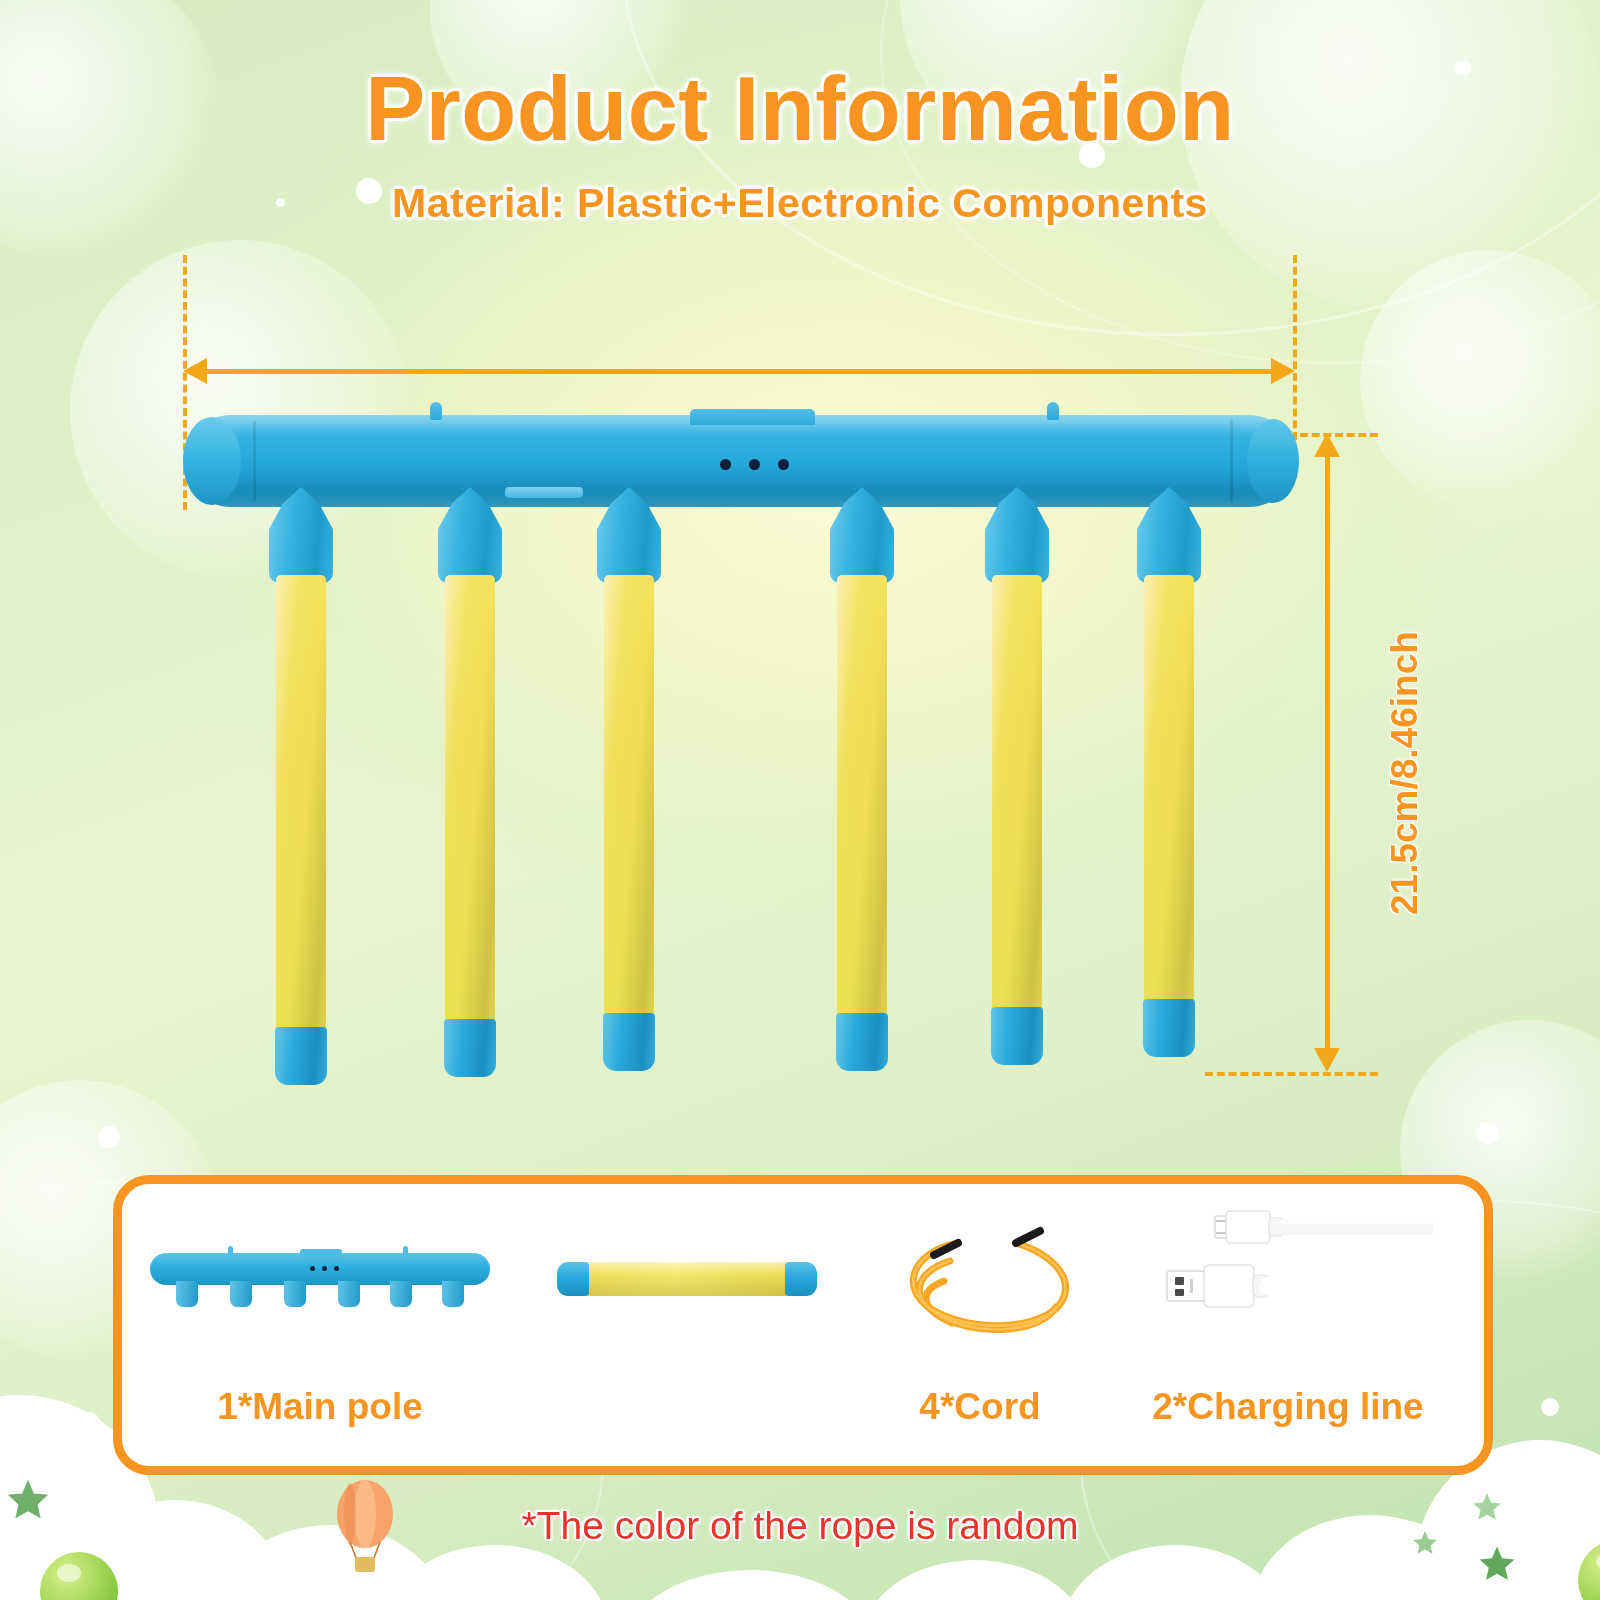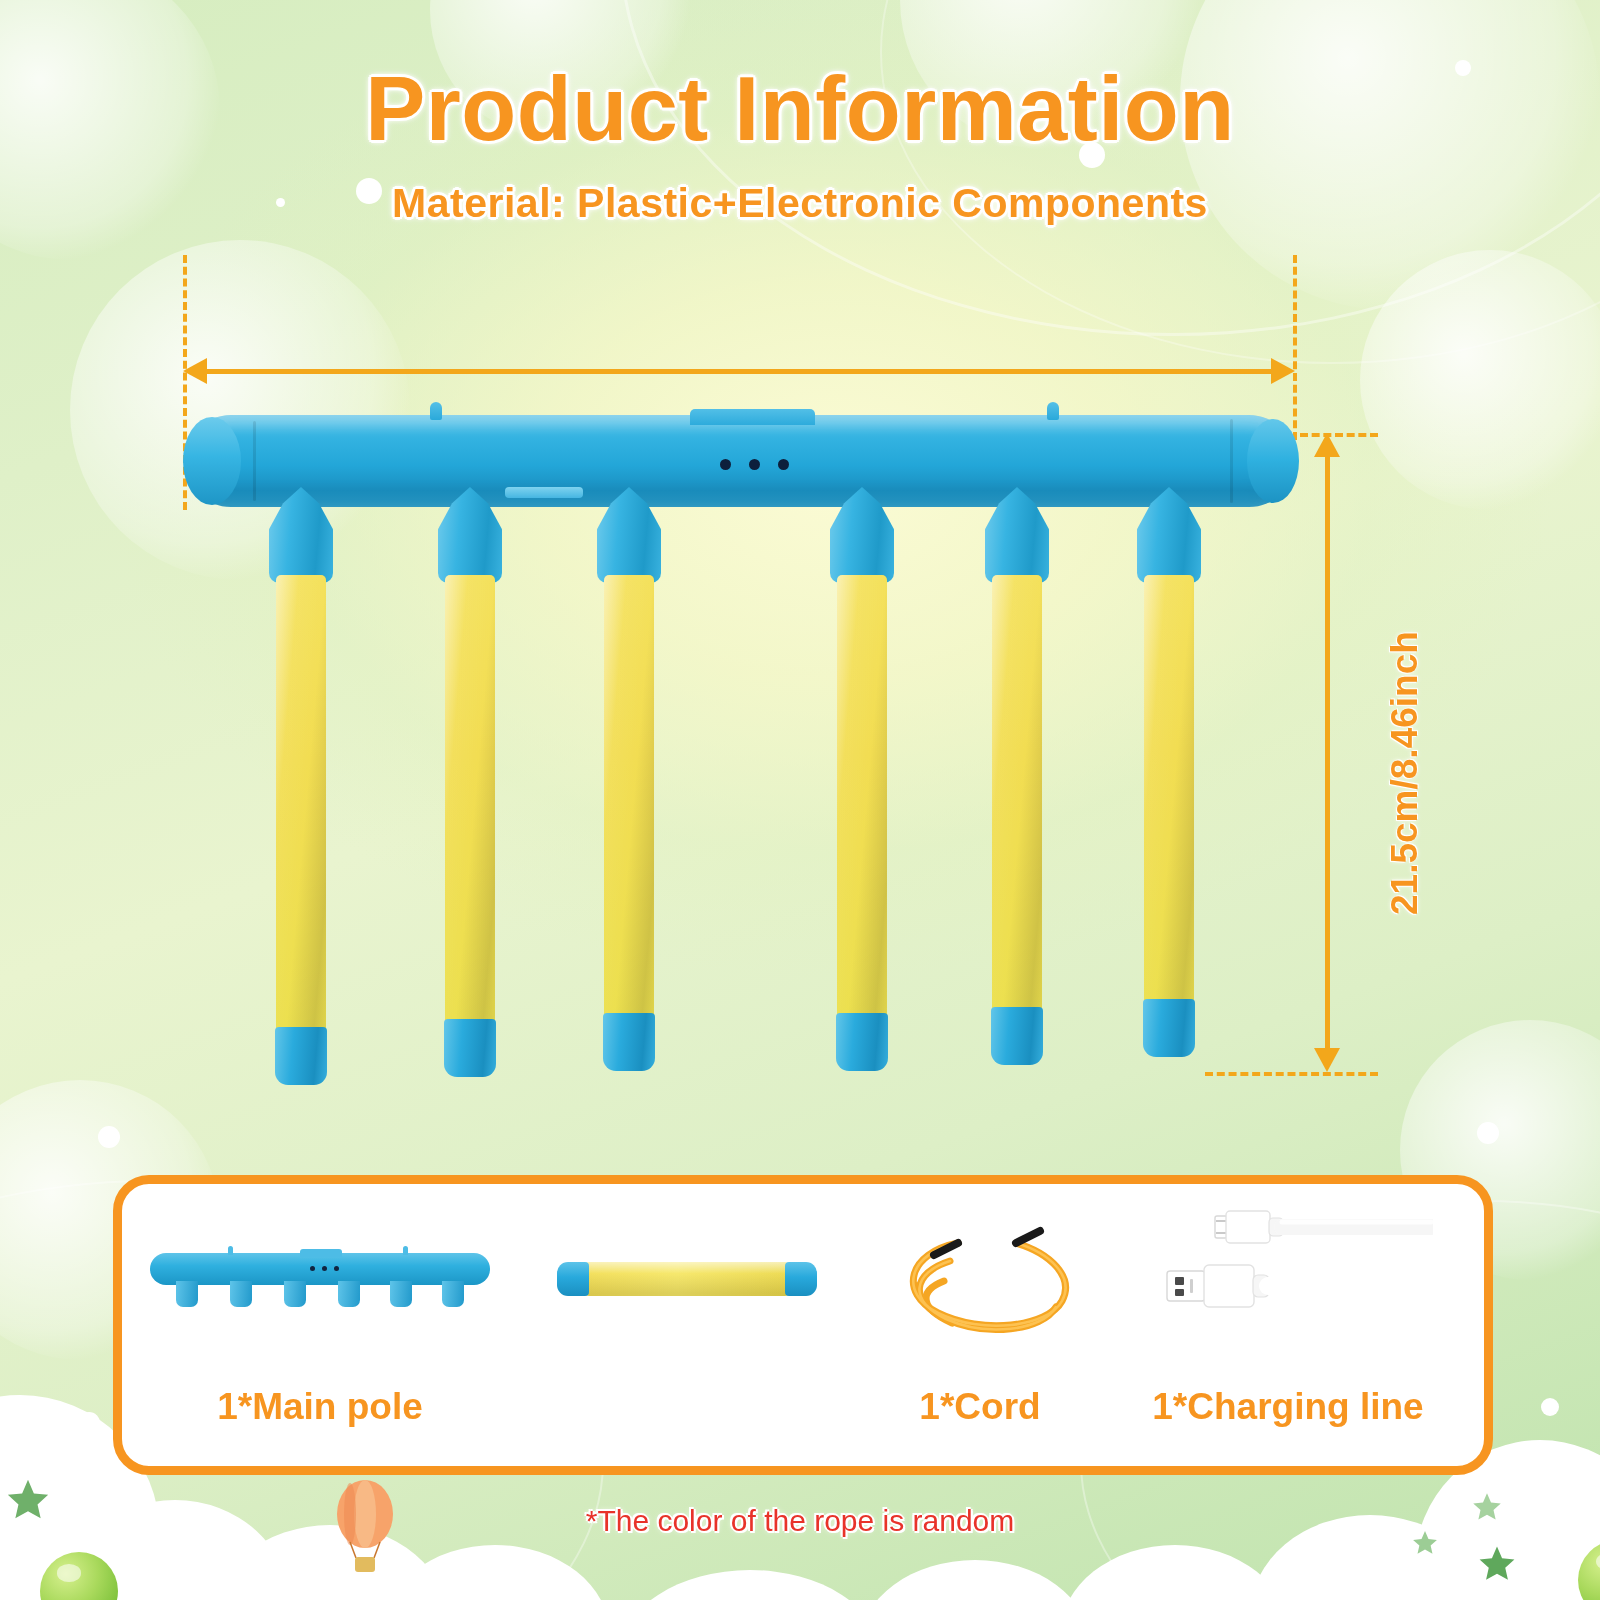--- a/index.html
+++ b/index.html
@@ -331,21 +331,21 @@
 
   
   #cable { position: absolute; left: 1163px; top: 1205px; width: 270px; height: 115px; }
 
   #disclaimer {
     position: absolute;
     left: 0; right: 0;
     top: 1504px;
     text-align: center;
     color: #E8332A;
-    font-size: 30px;
+    font-size: 39px;
     font-weight: 400;
     text-shadow:
       0 0 6px #fff, 2px 0 0 #fff, -2px 0 0 #fff, 0 2px 0 #fff, 0 -2px 0 #fff,
       2px 2px 0 #fff, -2px -2px 0 #fff;
   }
 
   
   #balloon { position: absolute; left: 330px; top: 1480px; width: 70px; height: 100px; }
 </style>
 </head>
@@ -533,18 +533,18 @@
     <rect x="12" y="72" width="9" height="8" rx="1" fill="#4a4a4a"></rect>
     <rect x="12" y="84" width="9" height="7" rx="1" fill="#4a4a4a"></rect>
     <rect x="27" y="74" width="3" height="14" rx="1" fill="#cfcfcf"></rect>
     <rect x="41" y="60" width="50" height="42" rx="5" fill="#ffffff" stroke="#e2e2e2" stroke-width="1.4"></rect>
     <rect x="90" y="70" width="16" height="22" rx="5" fill="#f6f6f6" stroke="#e2e2e2" stroke-width="1.2"></rect>
     <path d="M105 81 H268" stroke="#ffffff" stroke-width="18" stroke-linecap="round"></path>
     <path d="M105 75 H268" stroke="#ffffff" stroke-width="6" stroke-linecap="round" opacity="0.9"></path>
   </svg>
 
   <div class="part-label" style="left:160px; top:1386px; width:320px;">1*Main pole</div>
-  <div class="part-label" style="left:855px; top:1386px; width:250px;">1*Cord</div>
-  <div class="part-label" style="left:1128px; top:1386px; width:320px;">1*Charging line</div>
+  <div class="part-label" style="left:855px; top:1386px; width:250px;">4*Cord</div>
+  <div class="part-label" style="left:1128px; top:1386px; width:320px;">2*Charging line</div>
 
   <div id="disclaimer">*The color of the rope is random</div>
 
 </div>
 
 </body></html>

